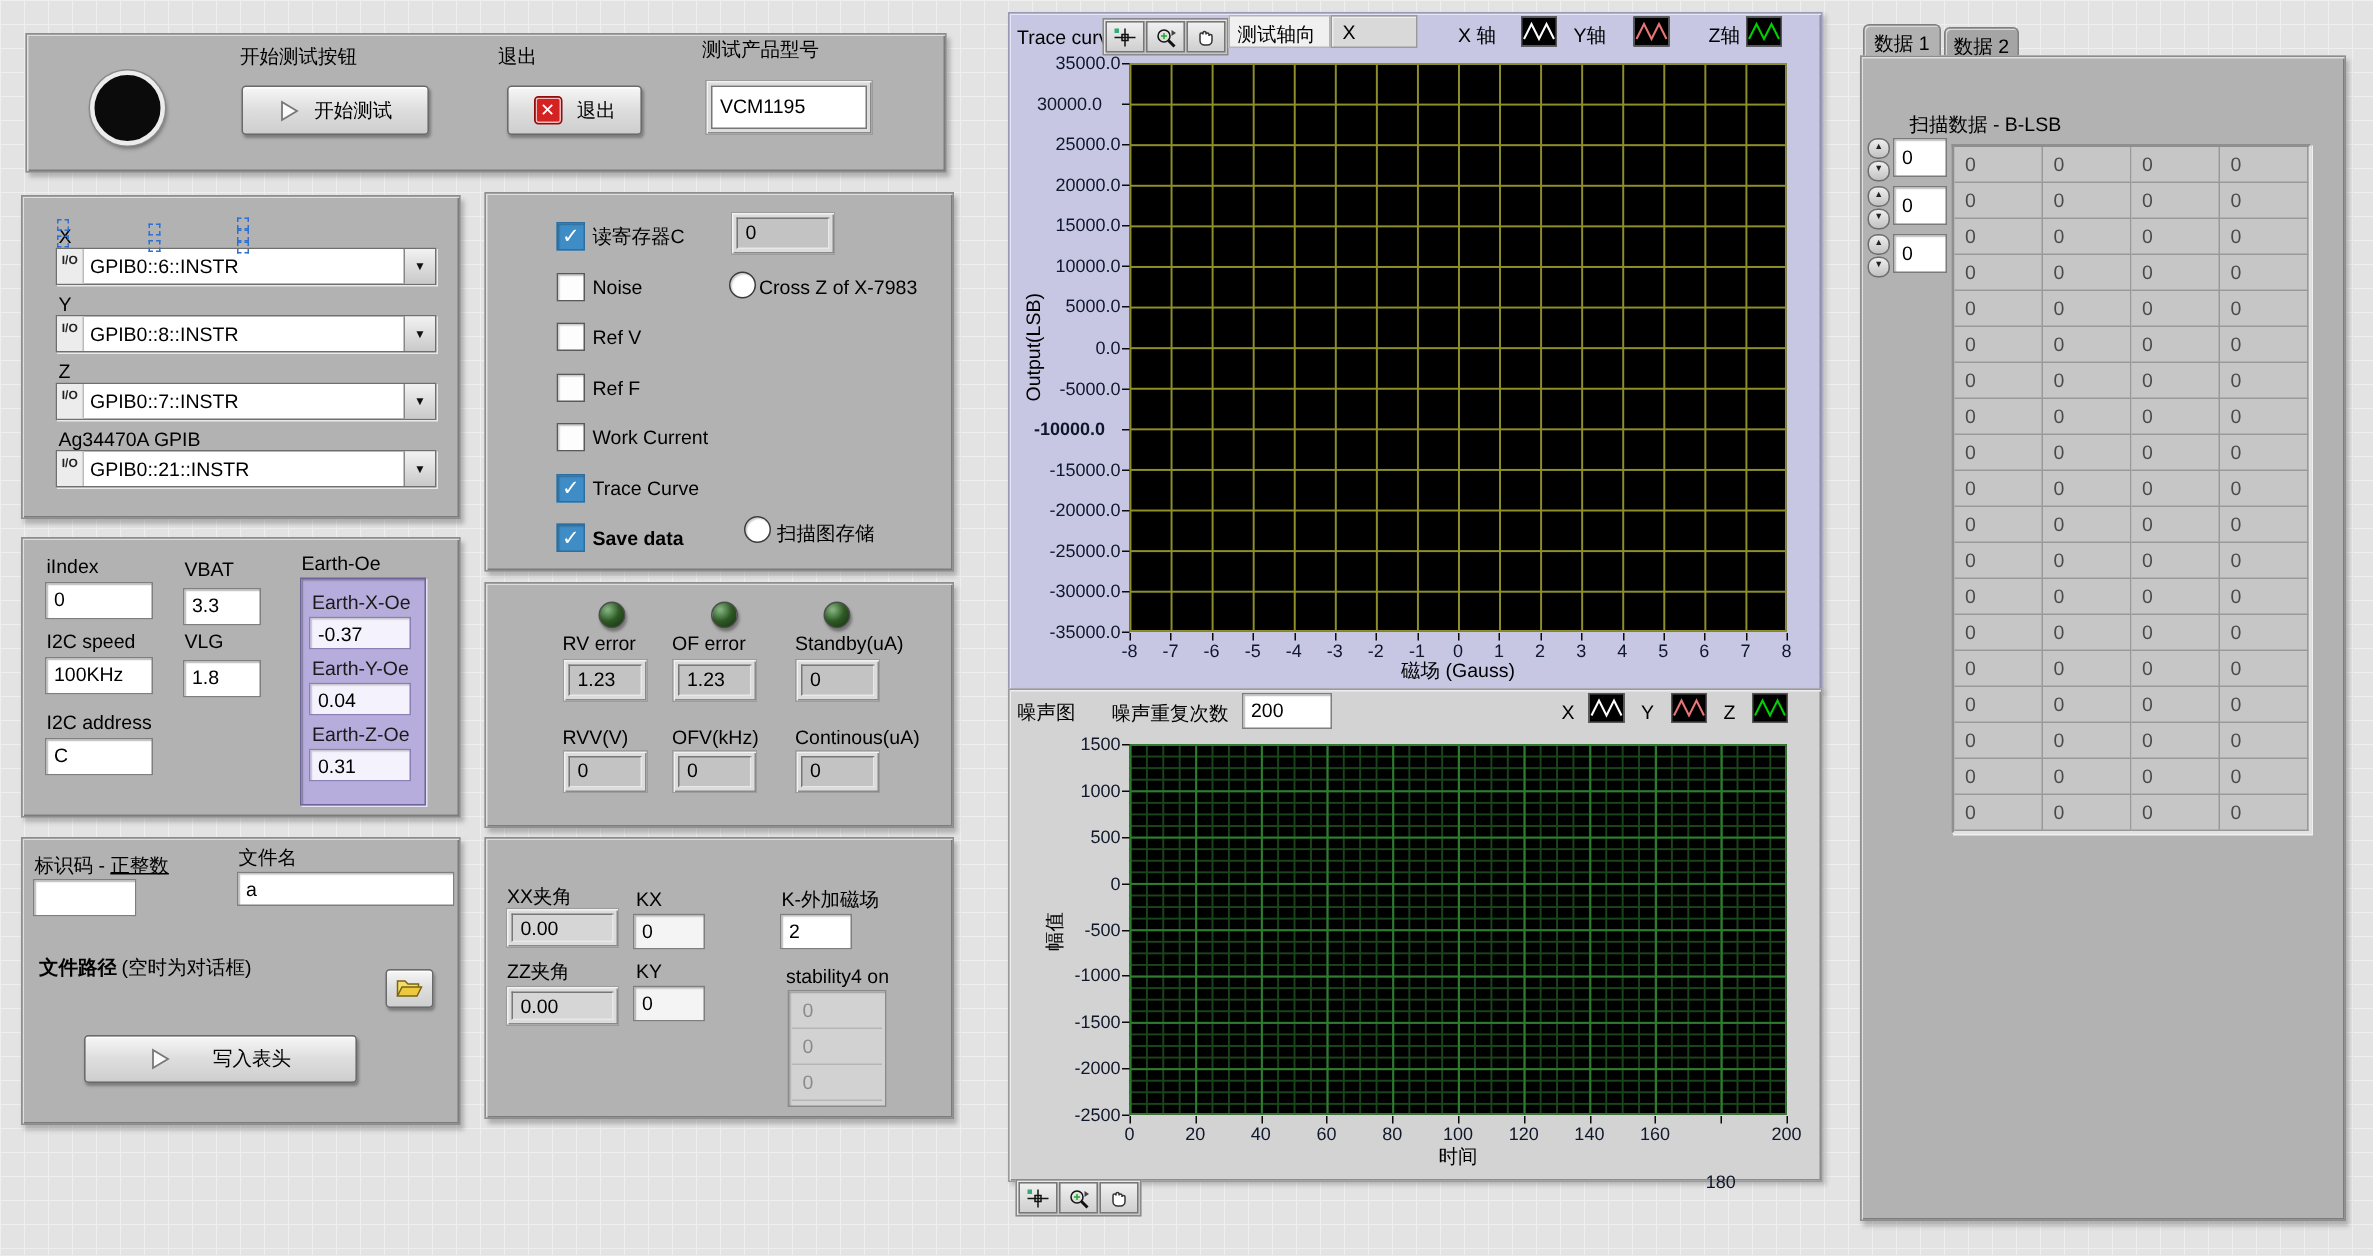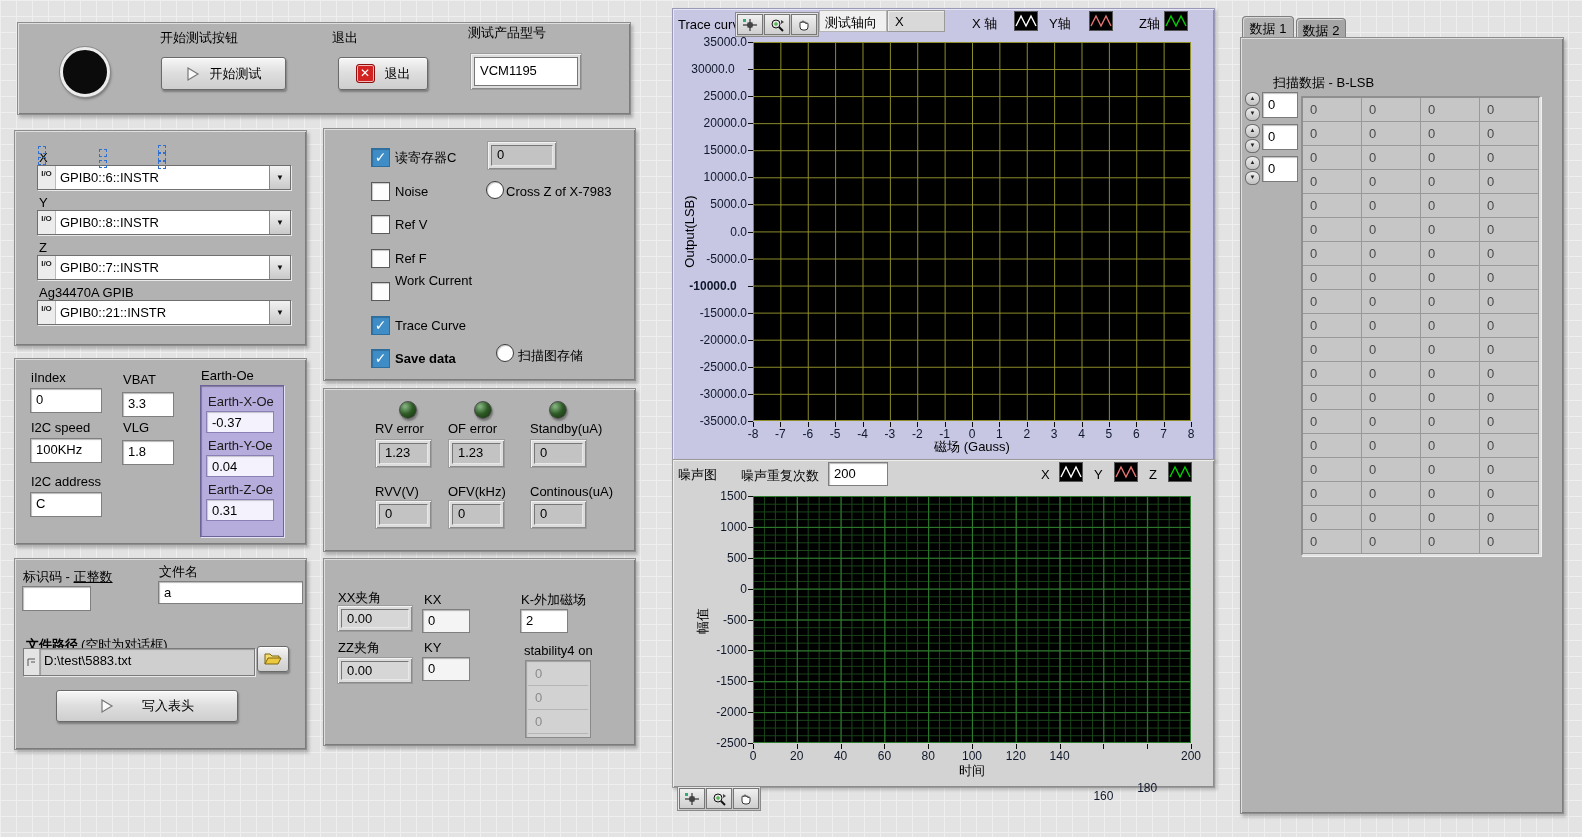--- a/index.html
+++ b/index.html
@@ -141,28 +141,20 @@
 
   <div class="panel" style="left:14px;top:558px;width:291px;height:190px">
     <div class="lbl" style="left:8px;top:10px">
       <span>标识码 - </span><span style="text-decoration:underline">正整数</span>
     </div>
     <div class="inp" style="left:7px;top:27px;width:69px;height:25px"></div>
     <div class="lbl" style="left:144px;top:5px">文件名</div>
     <div class="inp" style="left:143px;top:22px;width:145px;height:23px">a</div>
     <div class="lbl" style="left:11px;top:78px;font-weight:bold">文件路径</div>
     <div class="lbl" style="left:66px;top:78px">(空时为对话框)</div>
-    <div class="abs" style="left:8px;top:89px;width:230px;height:26px;display:flex;border:1px solid #7a7a7a;box-shadow:1px 1px 0 #e9e9e9">
-      <div style="width:15px;background:#e4e4e4;border-right:1px solid #aaa;display:flex;align-items:center;justify-content:center">
-        <svg width="10" height="12" viewBox="0 0 10 12">
-            <path d="M1 10 V3 h3 M4 3 h4 M4 6 h4" stroke="#555" fill="none"></path>
-          </svg>
-      </div>
-      <div style="flex:1;background:#cfcfcf;box-shadow:inset 1px 1px 1px rgba(0,0,0,.25);padding:4px 0 0 4px;white-space:nowrap;overflow:hidden">D:\test\5883.txt</div>
-    </div>
     <div class="btn" style="left:242px;top:87px;width:30px;height:24px">
       <svg width="18" height="14" viewBox="0 0 18 14">
         <path d="M1 12 V2 h5 l2 2 h7 v2" fill="#f5dc6e" stroke="#7a6410"></path>
         <path d="M1 12 l3 -6 h13 l-3 6 z" fill="#ecc93f" stroke="#7a6410"></path>
       </svg>
     </div>
     <div class="btn" style="left:41px;top:131px;width:180px;height:30px">
       <span style="display:flex;margin-right:18px">
         <svg width="14" height="16" viewBox="0 0 14 16">
             <polygon points="2,2 12,8 2,14" fill="#fafafa" stroke="#777" stroke-width="1.2"></polygon>
@@ -182,21 +174,21 @@
     <div class="lbl" style="left:194px;top:219px">扫描图存储</div>
   <div class="chk on" style="left: 47px; top: 19px;">✓</div>
       <div class="lbl" style="left: 71px; top: 21px;">读寄存器C</div>
       <div class="chk" style="left: 47px; top: 53px;"></div>
       <div class="lbl" style="left: 71px; top: 55px;">Noise</div>
       <div class="chk" style="left: 47px; top: 86px;"></div>
       <div class="lbl" style="left: 71px; top: 88px;">Ref V</div>
       <div class="chk" style="left: 47px; top: 120px;"></div>
       <div class="lbl" style="left: 71px; top: 122px;">Ref F</div>
       <div class="chk" style="left: 47px; top: 153px;"></div>
-      <div class="lbl" style="left: 71px; top: 144px;">Work Current</div>
+      <div class="lbl" style="left: 71px; top: 155px;">Work Current</div>
       <div class="chk on" style="left: 47px; top: 187px;">✓</div>
       <div class="lbl" style="left: 71px; top: 189px;">Trace Curve</div>
       <div class="chk on" style="left: 47px; top: 220px;">✓</div>
       <div class="lbl" style="left: 71px; top: 222px; font-weight: bold;">Save data</div>
     </div>
 
   <div class="panel" style="left:323px;top:388px;width:311px;height:162px" id="status-panel">
       <div class="led" style="left: 75px; top: 12px;"></div>
       <div class="lbl" style="left: 51px; top: 32px;">RV error</div>
       <div class="ind" style="left: 51px; top: 50px; width: 57px; height: 29px;">
@@ -407,21 +399,21 @@
         <div class="ticklbl" style="left: 196.4px; top: 289px; width: 30px; text-align: center;">60</div>
         <div class="tickmark" style="left: 211.4px; top: 284px; width: 1px; height: 5px;"></div>
         <div class="ticklbl" style="left: 240.2px; top: 289px; width: 30px; text-align: center;">80</div>
         <div class="tickmark" style="left: 255.2px; top: 284px; width: 1px; height: 5px;"></div>
         <div class="ticklbl" style="left: 284px; top: 289px; width: 30px; text-align: center;">100</div>
         <div class="tickmark" style="left: 299px; top: 284px; width: 1px; height: 5px;"></div>
         <div class="ticklbl" style="left: 327.8px; top: 289px; width: 30px; text-align: center;">120</div>
         <div class="tickmark" style="left: 342.8px; top: 284px; width: 1px; height: 5px;"></div>
         <div class="ticklbl" style="left: 371.6px; top: 289px; width: 30px; text-align: center;">140</div>
         <div class="tickmark" style="left: 386.6px; top: 284px; width: 1px; height: 5px;"></div>
-        <div class="ticklbl" style="left: 415.4px; top: 289px; width: 30px; text-align: center; margin-top: 40px;">160</div>
+        <div class="ticklbl" style="left: 415.4px; top: 289px; width: 30px; text-align: center;">160</div>
         <div class="tickmark" style="left: 430.4px; top: 284px; width: 1px; height: 5px;"></div>
         <div class="ticklbl" style="left: 459.2px; top: 289px; width: 30px; text-align: center; margin-top: 32px;">180</div>
         <div class="tickmark" style="left: 474.2px; top: 284px; width: 1px; height: 5px;"></div>
         <div class="ticklbl" style="left: 503px; top: 289px; width: 30px; text-align: center;">200</div>
         <div class="tickmark" style="left: 518px; top: 284px; width: 1px; height: 5px;"></div>
       </div>
     <div class="vlab" style="left:-10px;top:152px;width:80px">幅值</div>
     <div class="lbl" style="left:199px;top:303px;width:200px;text-align:center">时间</div>
   </div>
   <div class="palette" id="noise-palette" style="left:677px;top:786px">

